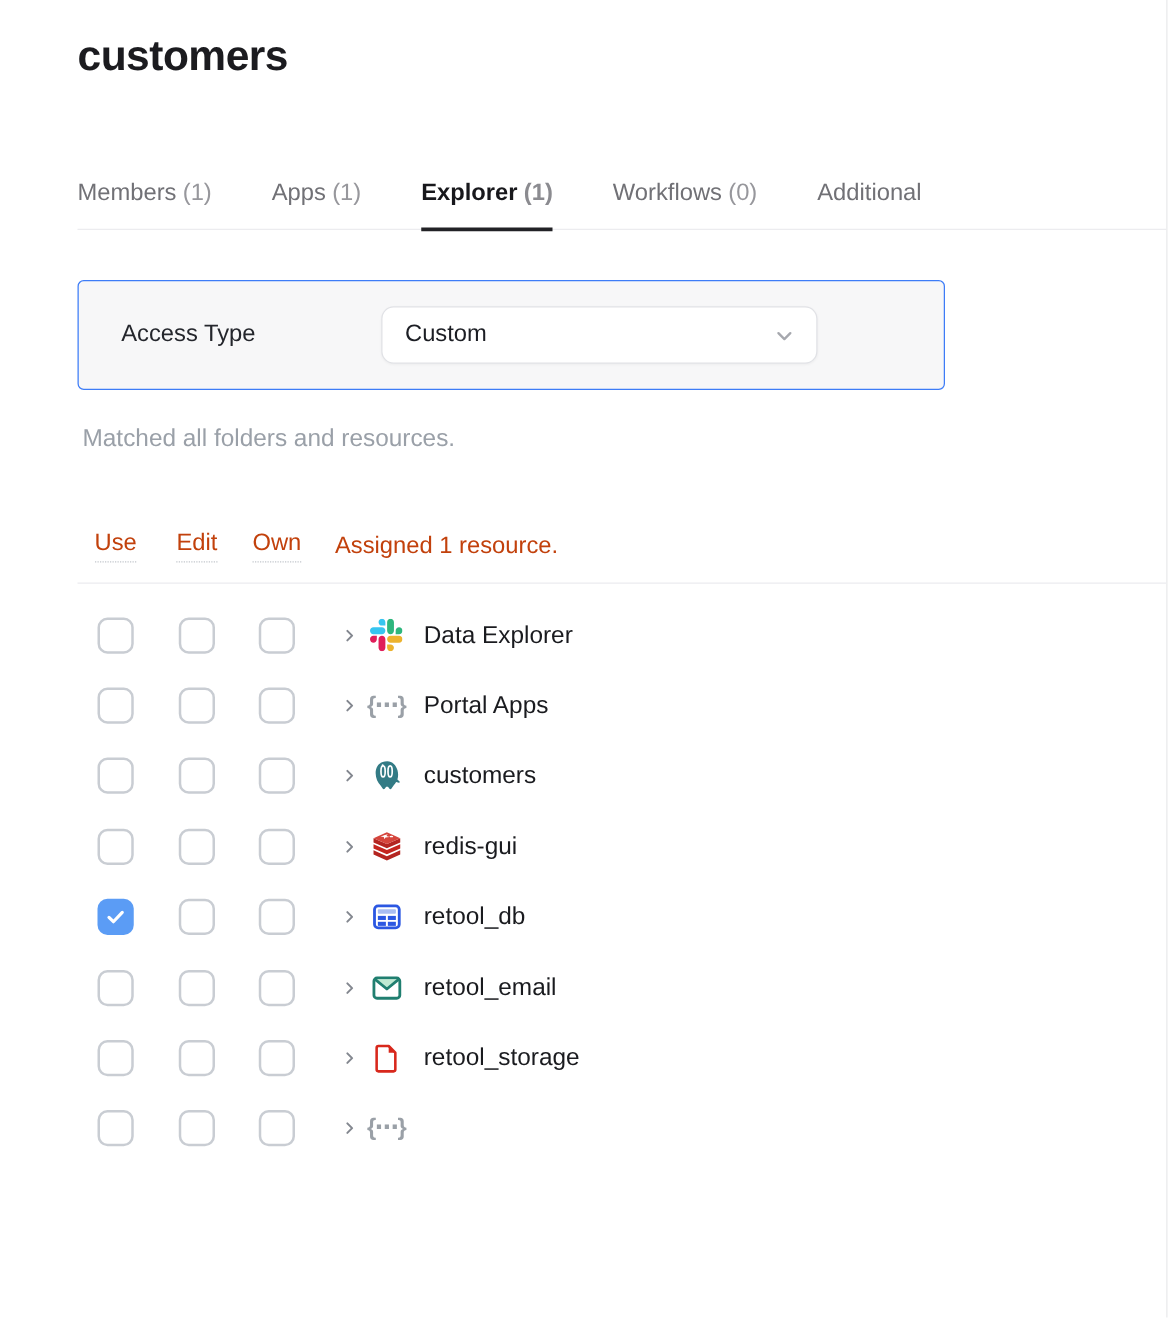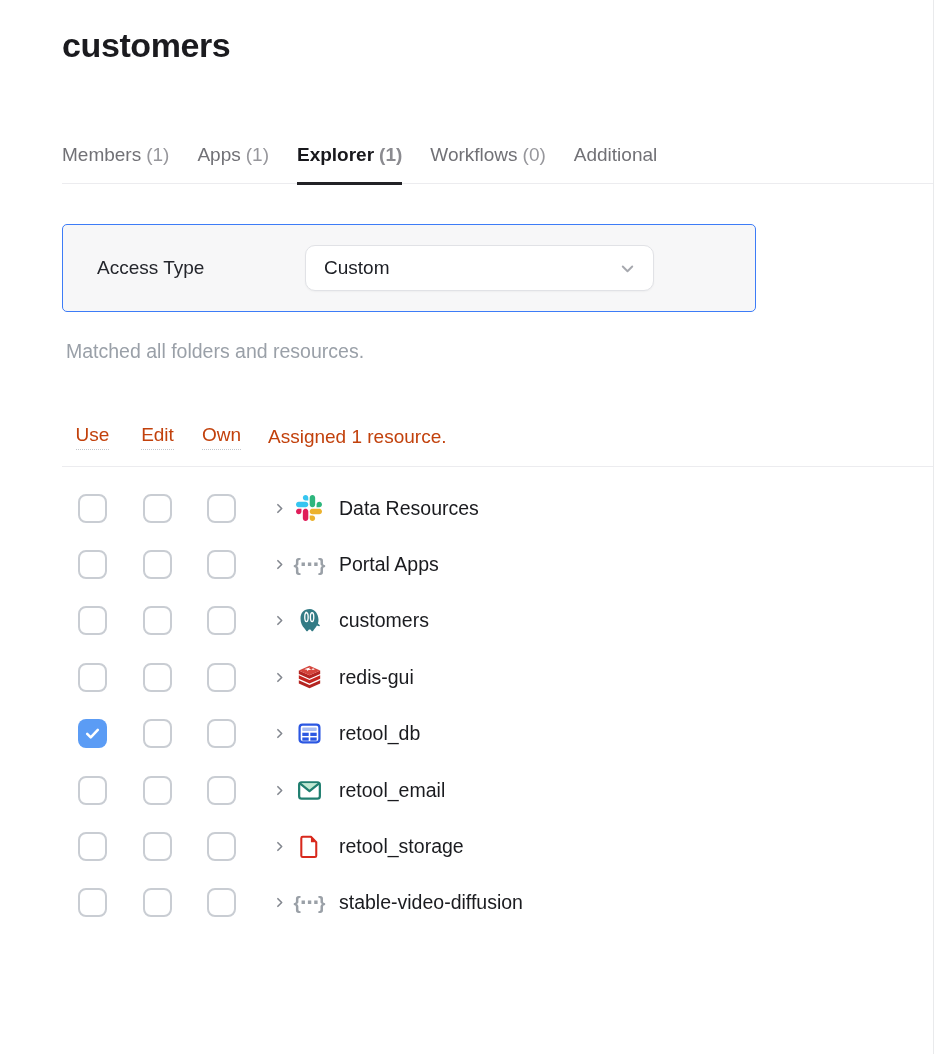--- a/index.html
+++ b/index.html
@@ -10,21 +10,21 @@
   }
   .right-border{position:absolute;top:0;right:0;width:1px;height:100%;background:#e9eaec;}
 
   .page-title{
     position:absolute;left:62px;top:26px;margin:0;
     font-size:34px;line-height:38px;font-weight:700;color:#1b1b1f;letter-spacing:-.4px;
   }
 
   .tabs{
     position:absolute;left:62px;right:1px;top:144px;
-    display:flex;gap:28px;border-bottom:1px solid #ececef;
+    display:flex;gap:48px;border-bottom:1px solid #ececef;
   }
   .tab{
     position:relative;padding-bottom:17px;font-size:19px;line-height:22px;
     color:#717176;cursor:pointer;white-space:nowrap;
   }
   .tab .count{color:#97979c;margin-left:5px;}
   .tab.active{color:#18181c;font-weight:700;}
   .tab.active .count{color:#8b8b90;}
   .tab.active::after{
     content:"";position:absolute;left:0;right:0;bottom:-2px;height:3px;background:#222226;
@@ -140,21 +140,21 @@
           </svg>
     </span>
     <span class="res-icon">
           <svg width="26" height="26" viewBox="0 0 122.8 122.8">
             <path d="M25.8 77.6c0 7.1-5.8 12.9-12.9 12.9S0 84.7 0 77.6s5.8-12.9 12.9-12.9h12.9v12.9zM32.3 77.6c0-7.1 5.8-12.9 12.9-12.9s12.9 5.8 12.9 12.9v32.3c0 7.1-5.8 12.9-12.9 12.9s-12.9-5.8-12.9-12.9V77.6z" fill="#E01E5A"></path>
             <path d="M45.2 25.8c-7.1 0-12.9-5.8-12.9-12.9S38.1 0 45.2 0s12.9 5.8 12.9 12.9v12.9H45.2zM45.2 32.3c7.1 0 12.9 5.8 12.9 12.9s-5.8 12.9-12.9 12.9H12.9C5.8 58.1 0 52.3 0 45.2s5.8-12.9 12.9-12.9h32.3z" fill="#36C5F0"></path>
             <path d="M97 45.2c0-7.1 5.8-12.9 12.9-12.9s12.9 5.8 12.9 12.9-5.8 12.9-12.9 12.9H97V45.2zM90.5 45.2c0 7.1-5.8 12.9-12.9 12.9s-12.9-5.8-12.9-12.9V12.9C64.7 5.8 70.5 0 77.6 0s12.9 5.8 12.9 12.9v32.3z" fill="#2EB67D"></path>
             <path d="M77.6 97c7.1 0 12.9 5.8 12.9 12.9s-5.8 12.9-12.9 12.9-12.9-5.8-12.9-12.9V97h12.9zM77.6 90.5c-7.1 0-12.9-5.8-12.9-12.9s5.8-12.9 12.9-12.9h32.3c7.1 0 12.9 5.8 12.9 12.9s-5.8 12.9-12.9 12.9H77.6z" fill="#ECB22E"></path>
           </svg>
         </span>
-    <span class="res-name">Data Resources</span>
+    <span class="res-name">Data Explorer</span>
   </div>
       <div class="resource-row">
     <span class="cb-col m1">
           <span class="checkbox"></span>
         </span>
     <span class="cb-col m2">
           <span class="checkbox"></span>
         </span>
     <span class="cb-col m3">
           <span class="checkbox"></span>
@@ -310,18 +310,17 @@
           <span class="checkbox"></span>
         </span>
     <span class="chevron">
       <svg width="13" height="13" viewBox="0 0 24 24" fill="none" stroke="#83878f" stroke-width="3" stroke-linecap="round" stroke-linejoin="round">
             <path d="M9 5l7 7-7 7"></path>
           </svg>
     </span>
     <span class="res-icon">
           <span class="braces-glyph">{⋯}</span>
         </span>
-    <span class="res-name">stable-video-diffusion</span>
   </div>
     </div>
 
   <div class="right-border"></div>
 </div>
 
 </body></html>

